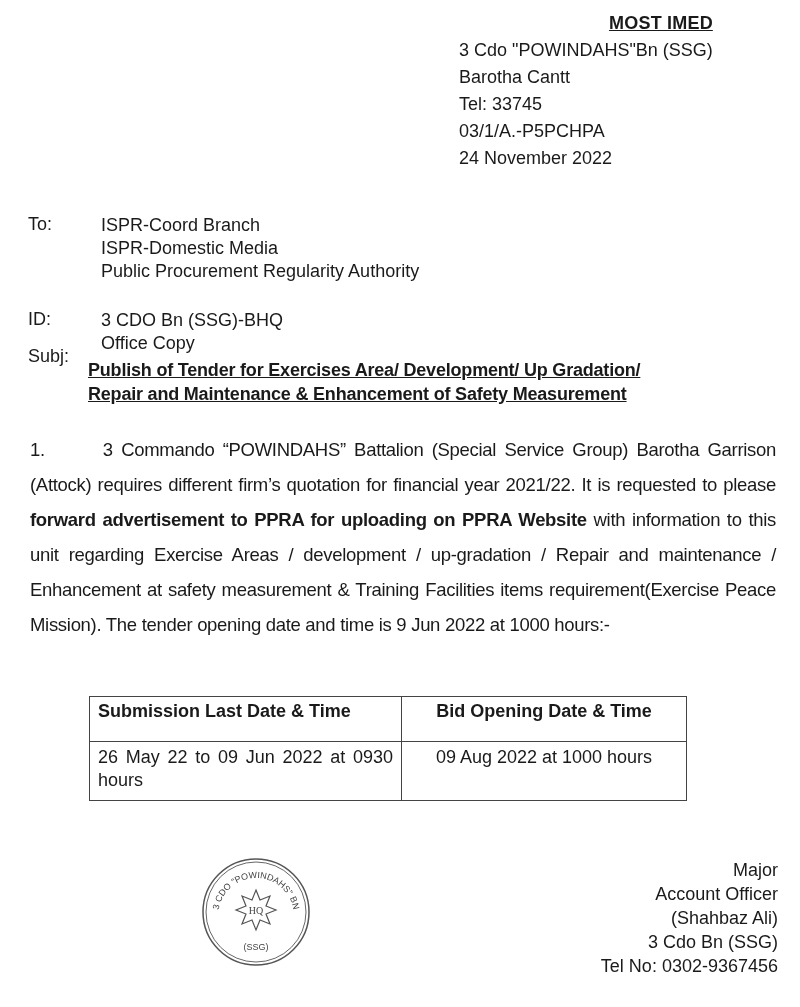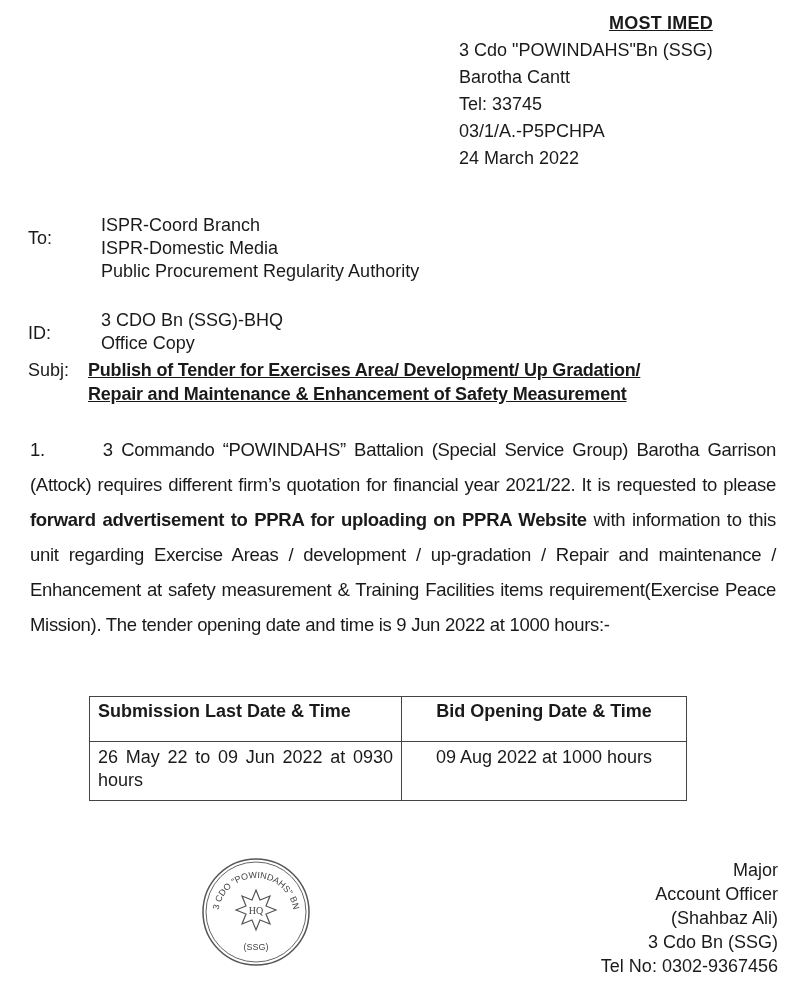--- a/index.html
+++ b/index.html
@@ -1,20 +1,20 @@
 <!DOCTYPE html>
 <html><head>
   <meta charset="utf-8">
   <style>
     html, body { margin: 0; padding: 0; background: #ffffff; }
     body { width: 800px; height: 1007px; position: relative; overflow: hidden; color: #1a1a1a; font-family: "Liberation Sans", sans-serif; }
     .abs { position: absolute; }
     .hdr { left: 459px; top: 10px; font-size: 18px; line-height: 27px; }
     .hdr .title { font-weight: bold; text-decoration: underline; letter-spacing: 0.2px; text-align: right; }
-    .label { position: absolute; font-size: 18px; left: 28px; margin-top: 14px; }
+    .label { position: absolute; font-size: 18px; left: 28px; }
     .block { position: absolute; left: 101px; font-size: 18px; line-height: 23px; }
     .subj { position: absolute; left: 88px; top: 358px; font-size: 18px; font-weight: bold; text-decoration: underline; line-height: 24px; letter-spacing: -0.2px; }
     .para { position: absolute; left: 30px; top: 432px; width: 746px; font-size: 18.5px; line-height: 35px; text-align: justify; font-family: Liberation Sans, sans-serif; letter-spacing: -0.3px; }
     .para b { font-weight: bold; }
     .indent { display: inline-block; width: 58px; }
     table.sched { position: absolute; left: 89px; top: 696px; width: 598px; border-collapse: collapse; font-size: 18px; }
     table.sched td, table.sched th { border: 1.5px solid #444; vertical-align: top; padding: 4px 8px; }
     table.sched th { height: 36px; font-weight: bold; }
     table.sched th.c1 { text-align: left; width: 295px; }
     table.sched th.c2 { text-align: center; }
@@ -26,21 +26,21 @@
   </style>
 </head>
 <body>
 
 <div class="abs hdr">
   <div class="title">MOST IMED</div>
   <div>3 Cdo "POWINDAHS"Bn (SSG)</div>
   <div>Barotha Cantt</div>
   <div>Tel: 33745</div>
   <div>03/1/A.-P5PCHPA</div>
-  <div>24 March 2022</div>
+  <div>24 November 2022</div>
 </div>
 
 <div class="label" style="top:214px;">To:</div>
 <div class="block" style="top:214px;">
   <div>ISPR-Coord Branch</div>
   <div>ISPR-Domestic Media</div>
   <div>Public Procurement Regularity Authority</div>
 </div>
 
 <div class="label" style="top:309px;">ID:</div>

